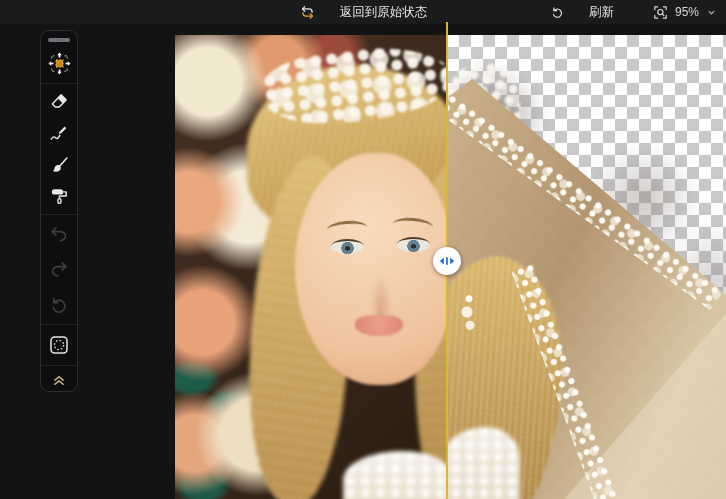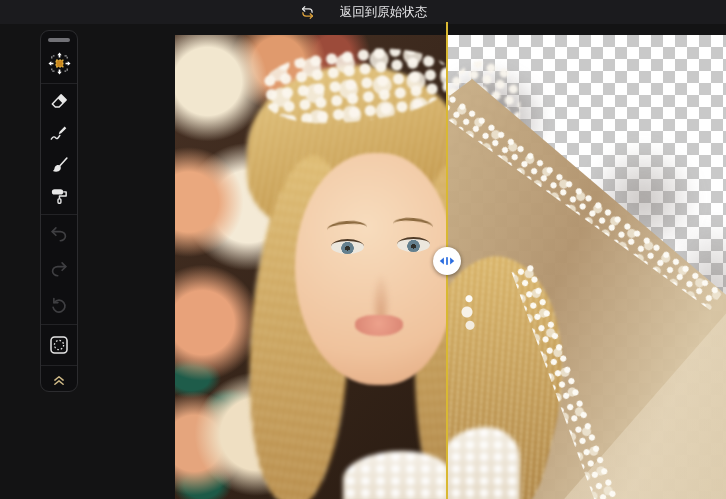--- a/index.html
+++ b/index.html
@@ -139,20 +139,44 @@
     <button class="tb-btn" title="返回到原始状态">
       <svg width="17" height="17" viewBox="0 0 24 24" fill="none">
         <path d="M8.2 3.8 5 7l3.2 3.2" stroke="#e8e8e8" stroke-width="1.7" stroke-linecap="round" stroke-linejoin="round"></path>
         <path d="M5 7h9.2a4.3 4.3 0 0 1 4.3 4.3v.4" stroke="#e8e8e8" stroke-width="1.7" stroke-linecap="round"></path>
         <path d="M15.8 13.8 19 17l-3.2 3.2" stroke="#e0a43c" stroke-width="1.7" stroke-linecap="round" stroke-linejoin="round"></path>
         <path d="M19 17H9.8a4.3 4.3 0 0 1-4.3-4.3v-.4" stroke="#e0a43c" stroke-width="1.7" stroke-linecap="round"></path>
       </svg>
       <span>返回到原始状态</span>
     </button>
 
+    <div class="tb-right">
+      <button class="tb-btn" title="刷新">
+        <svg width="15" height="15" viewBox="0 0 24 24" fill="none">
+          <path d="M6.2 4.6v4.3h4.3" stroke="#e8e8e8" stroke-width="1.8" stroke-linecap="round" stroke-linejoin="round"></path>
+          <path d="M6.6 8.9a6.6 6.6 0 1 1-1 6.5" stroke="#e8e8e8" stroke-width="1.8" stroke-linecap="round"></path>
+        </svg>
+        <span>刷新</span>
+      </button>
+
+      <div class="zoom-ctl">
+        <svg width="17" height="17" viewBox="0 0 24 24" fill="none" stroke="#dcdcde" stroke-width="1.6" stroke-linecap="round">
+          <path d="M4 8V4h4"></path>
+            <path d="M16 4h4v4"></path>
+            <path d="M20 16v4h-4"></path>
+            <path d="M8 20H4v-4"></path>
+          <circle cx="11.8" cy="11.4" r="3.7"></circle>
+          <path d="M14.5 14.1l2.3 2.3"></path>
+        </svg>
+        <span class="zoom-val">95%</span>
+        <svg width="13" height="13" viewBox="0 0 24 24" fill="none">
+          <path d="M7.5 10l4.5 4.5L16.5 10" stroke="#bdbdbf" stroke-width="2" stroke-linecap="round" stroke-linejoin="round"></path>
+        </svg>
+      </div>
+    </div>
   </header>
 
   <aside class="toolbar">
     <div class="drag"></div>
 
     <button class="tool tall" title="move-transform">
       <svg width="25" height="25" viewBox="0 0 24 24">
         <g stroke="#9a9a9c" stroke-width="1.2" fill="none" stroke-dasharray="2.2 1.4">
           <path d="M4.6 7.2V4.6h2.6"></path>
             <path d="M16.8 4.6h2.6v2.6"></path>

